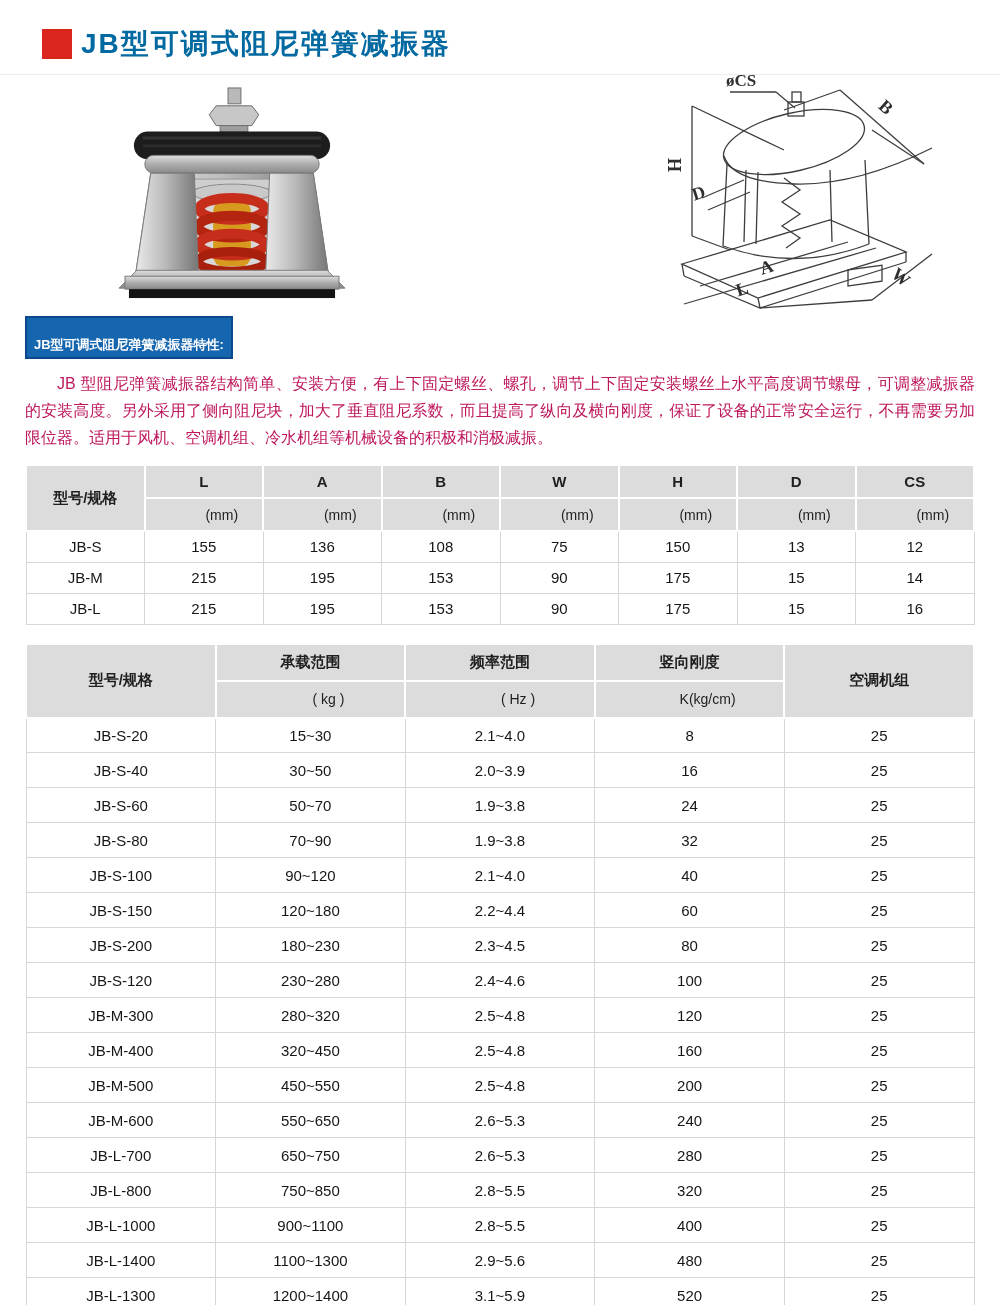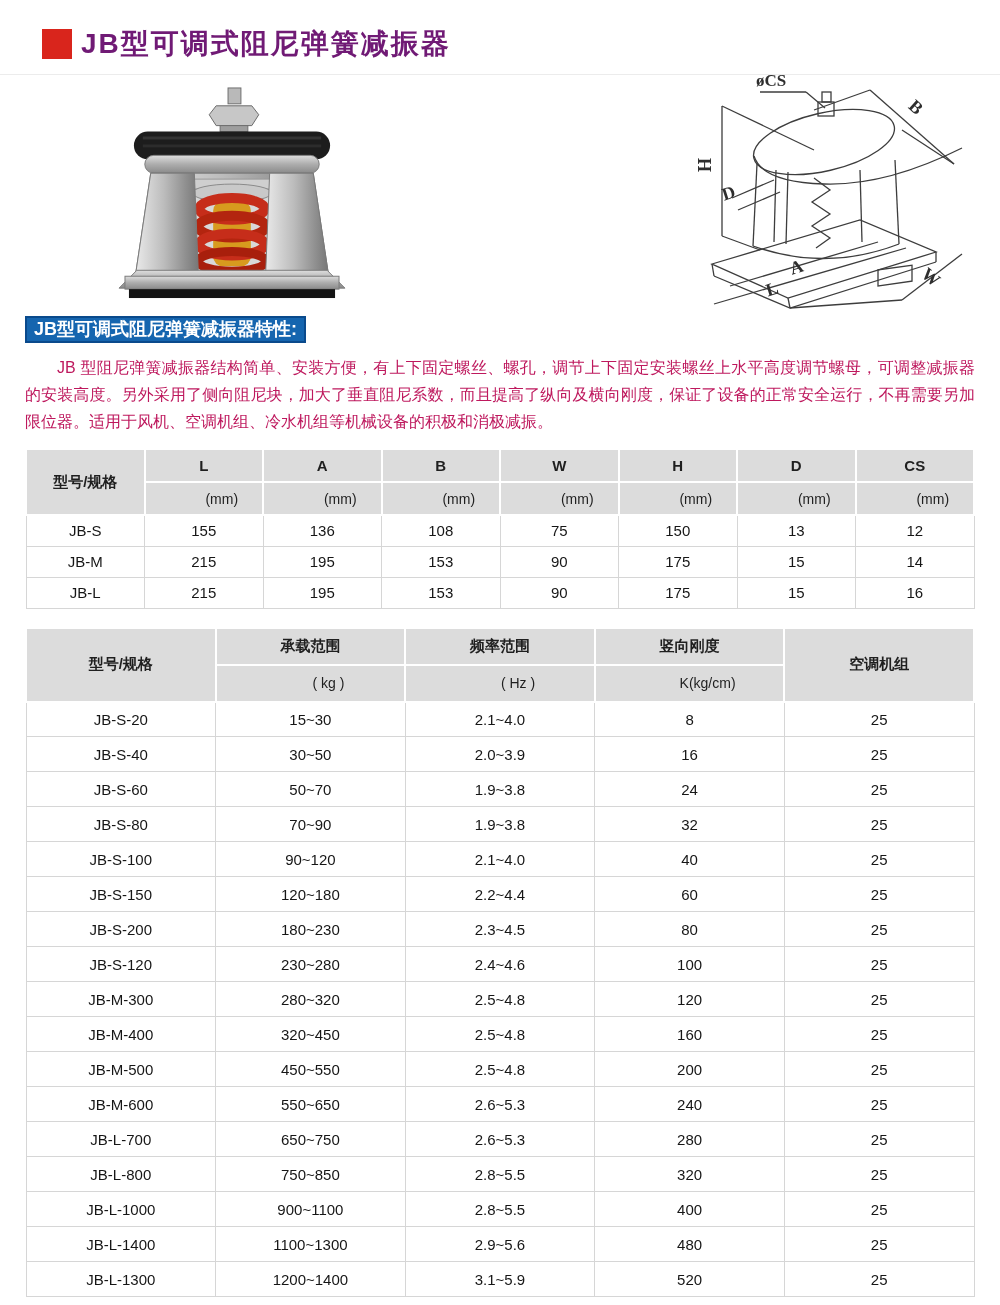--- a/index.html
+++ b/index.html
@@ -4,42 +4,42 @@
 <style>
   * { box-sizing: border-box; margin: 0; padding: 0; }
   body {
     width: 1000px; height: 1305px; background: #ffffff;
     font-family: "Liberation Sans", "DejaVu Sans", sans-serif;
     color: #1a1a1a; position: relative; overflow: hidden;
   }
   
   .header { display: flex; align-items: center; gap: 9px; padding: 26px 0 0 42px; height: 62px; }
   .red-square { width: 30px; height: 30px; background: #d9251c; flex: 0 0 auto; }
-  .page-title { font-size: 28px; font-weight: bold; color: #701a75; letter-spacing: 2px; white-space: nowrap; }
+  .page-title { font-size: 28px; font-weight: bold; color: #0369a1; letter-spacing: 2px; white-space: nowrap; }
   .top-rule { position: absolute; top: 74px; left: 0; width: 1000px; border-top: 1px solid #ececec; }
 
   
   .media-row { display: flex; justify-content: space-between; align-items: flex-start;
-               padding: 0 24px 0 103px; margin-top: 10px; height: 242px; }
+               padding: 0 54px 0 103px; margin-top: 10px; height: 242px; }
   .photo-wrap { width: 258px; height: 218px; margin-top: 12px; }
   .diagram-wrap { position: relative; width: 312px; height: 250px; margin-top: -4px; }
   .dim-label { position: absolute; font-family: "Liberation Serif", "DejaVu Serif", serif;
                font-size: 18px; font-weight: bold; color: #2e2e2e; line-height: 1; }
   .lbl-cs { left: 92px; top: 4px; font-size: 17px; }
   .lbl-b  { left: 246px; top: 30px; transform: rotate(42deg); }
   .lbl-h  { left: 34px; top: 88px; transform: rotate(-90deg); }
   .lbl-d  { left: 58px; top: 116px; transform: rotate(-18deg); }
   .lbl-a  { left: 126px; top: 190px; transform: rotate(-17deg); }
   .lbl-l  { left: 102px; top: 212px; transform: rotate(-17deg); }
   .lbl-w  { left: 258px; top: 200px; transform: rotate(40deg); }
 
   
   .feature-label { display: inline-block; margin: 2px 0 0 25px; background: #1565af;
-                   border: 2px solid #0a4a8c; color: #ffffff; font-size: 18px; font-weight: bold;
-                   padding: 2px 7px 3px; line-height: 18px; }
+                   border: 2px solid #0a4a8c; color: #ffffff; font-size: 13px; font-weight: bold;
+                   padding: 18px 7px 3px; line-height: 18px; }
   .description { margin: 11px 25px 0 25px; font-size: 16px; line-height: 27px;
                  text-align: justify; text-indent: 2em; color: #be185d; }
 
   
   .tbl { width: 950px; margin-left: 25px; border-collapse: collapse; table-layout: fixed;
          text-align: center; border: 1px solid #c3c3c3; border-top: 2px solid #8f8f8f; }
   .tbl thead th { background: #dcdcdc; border: 2px solid #ffffff; font-size: 15px;
                   font-weight: bold; color: #1f1f1f; }
   .tbl thead th.unit { font-weight: normal; font-size: 14px; padding-left: 36px; }
   .tbl tbody td { background: #ffffff; border: 1px solid #d6d6d6; font-size: 15px;

